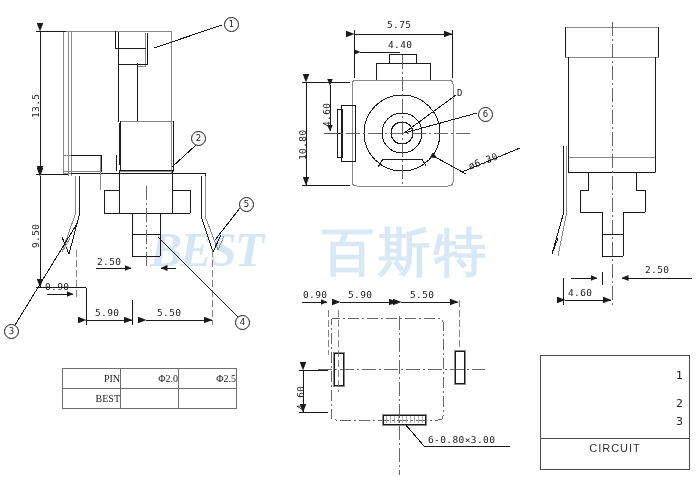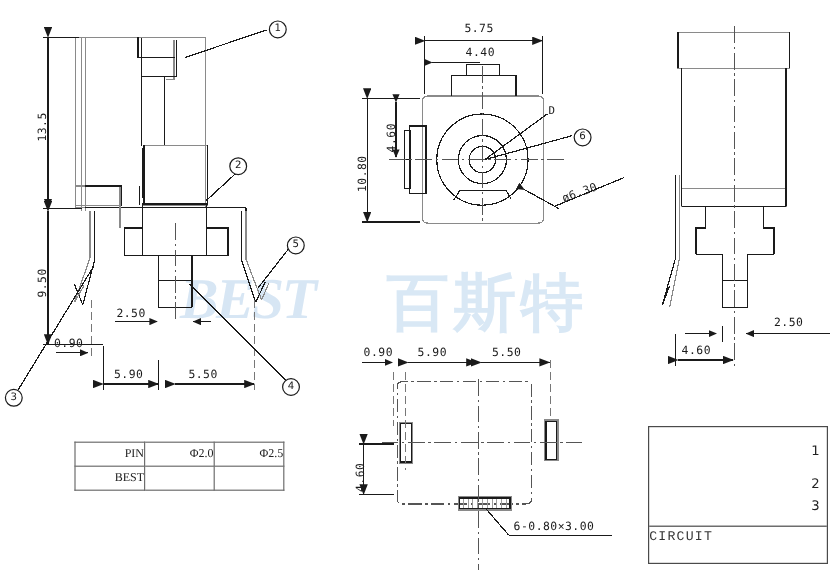--- a/index.html
+++ b/index.html
@@ -19,22 +19,22 @@
   .cnum{position:absolute;width:13px;height:13px;border:1px solid #1a1a1a;
         border-radius:50%;font-size:8.5px;line-height:12px;text-align:center;
         font-family:"DejaVu Sans",sans-serif;background:#fff;color:#1a1a1a;}
   table.pintbl{position:absolute;left:62px;top:368px;border-collapse:collapse;
         background:#fff;}
   table.pintbl td{border:1px solid #6e6e6e;font-size:10px;width:57px;height:19px;
         text-align:right;font-family:Liberation Serif, serif;color:#222;padding:0;}
   .cbox{position:absolute;left:540px;top:355px;width:148px;height:113px;
         border:1px solid #4a4a4a;background:#fff;}
   .cbox .divider{position:absolute;left:0;top:82px;width:148px;height:1px;background:#4a4a4a;}
-  .cbox .cap{position:absolute;left:0;top:86px;width:148px;text-align:left;
-        font-size:11px;font-family:Liberation Mono, monospace;color:#333;letter-spacing:1px;}
+  .cbox .cap{position:absolute;left:0;top:86px;width:148px;text-align:center;
+        font-size:11px;font-family:Liberation Sans, sans-serif;color:#333;letter-spacing:1px;}
   .pinlab{position:absolute;font-size:11px;font-family:"DejaVu Sans",sans-serif;color:#222;}
 </style>
 </head>
 <body>
 
 <div id="sheet">
 
   <div class="wm wm-en">BEST</div>
   <div class="wm wm-cn">百斯特</div>
 

